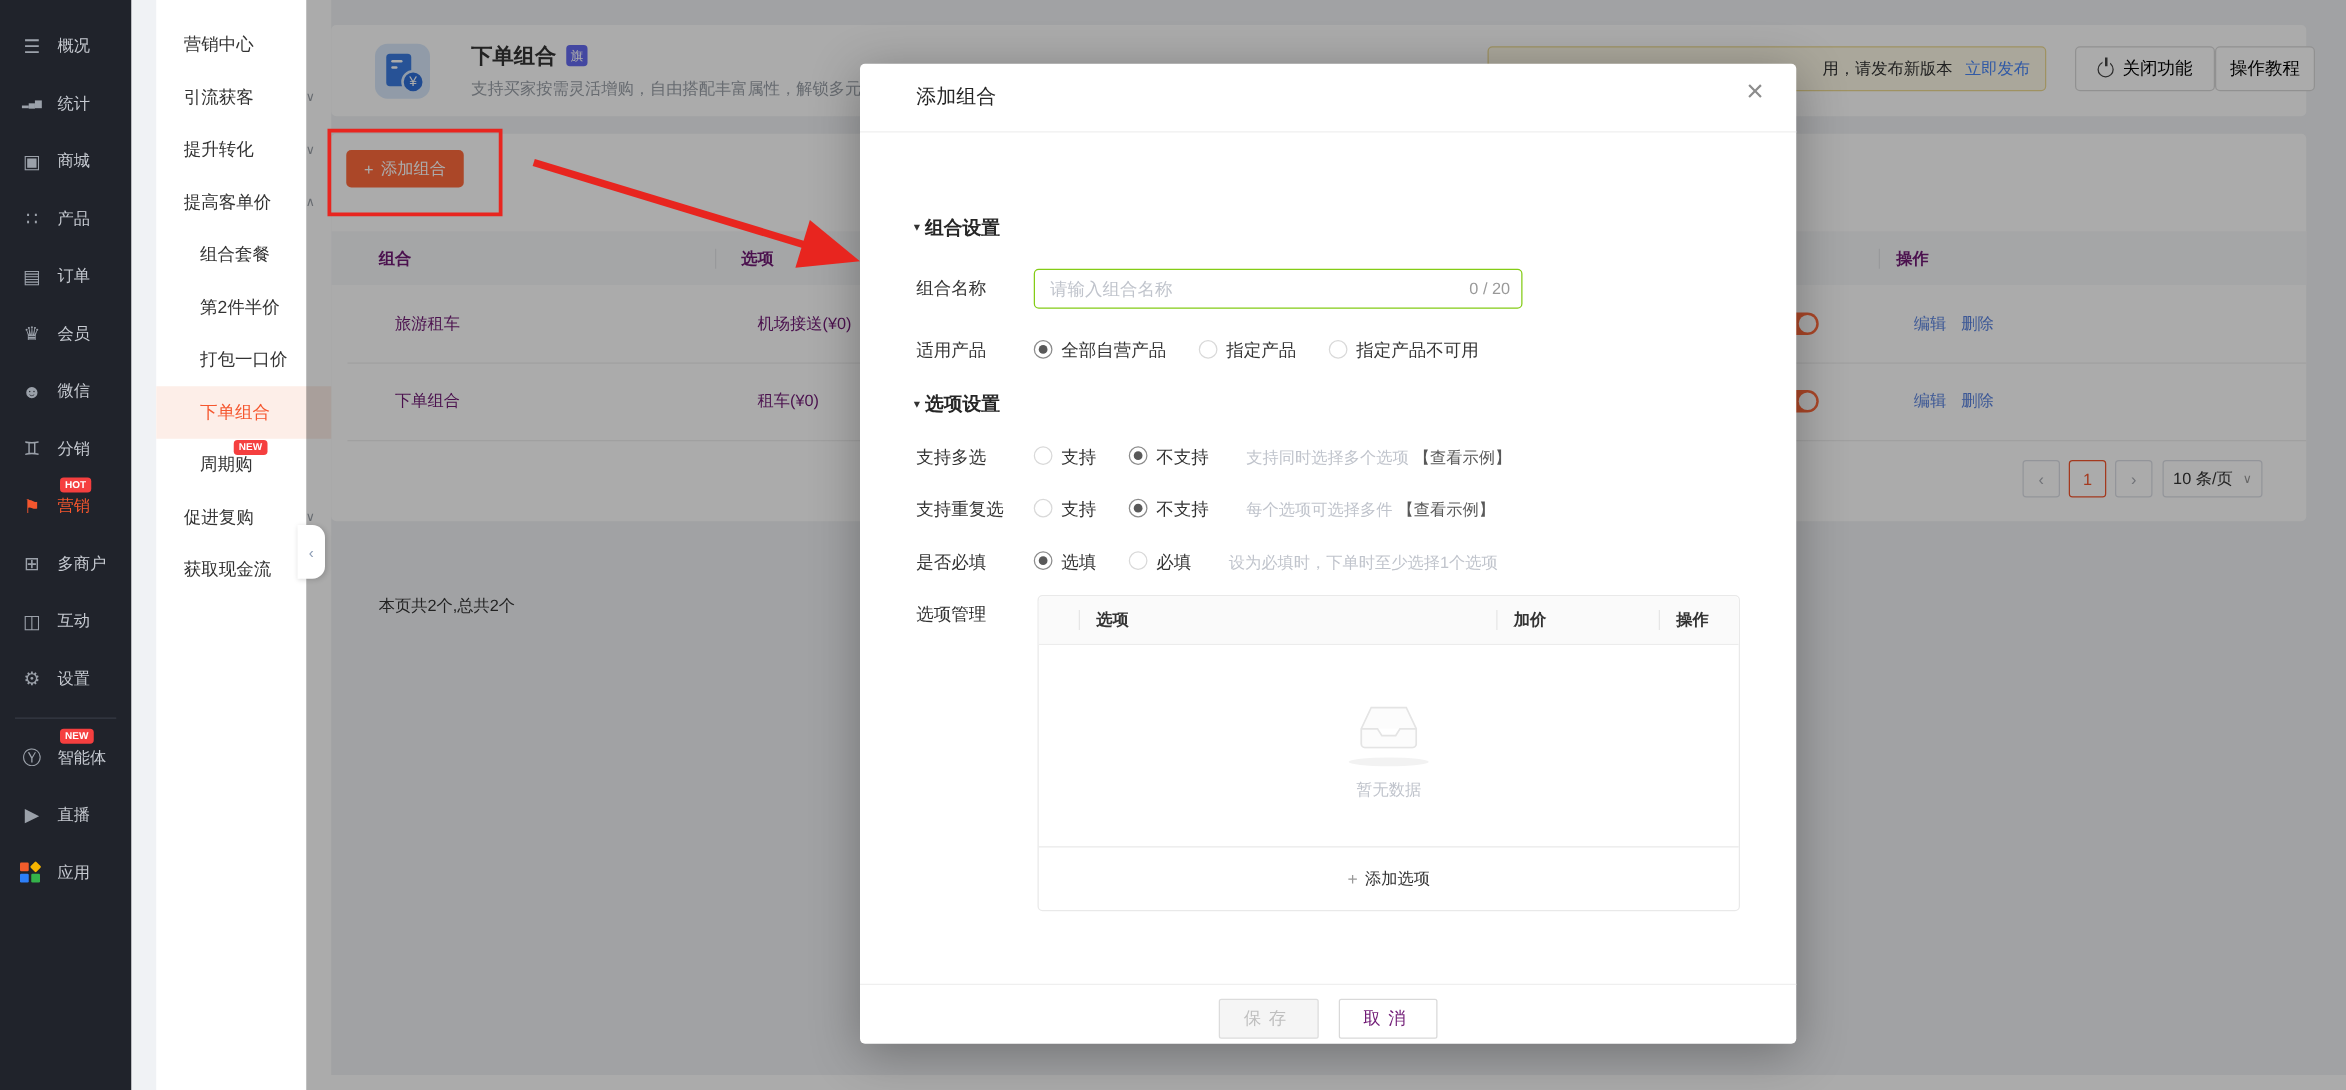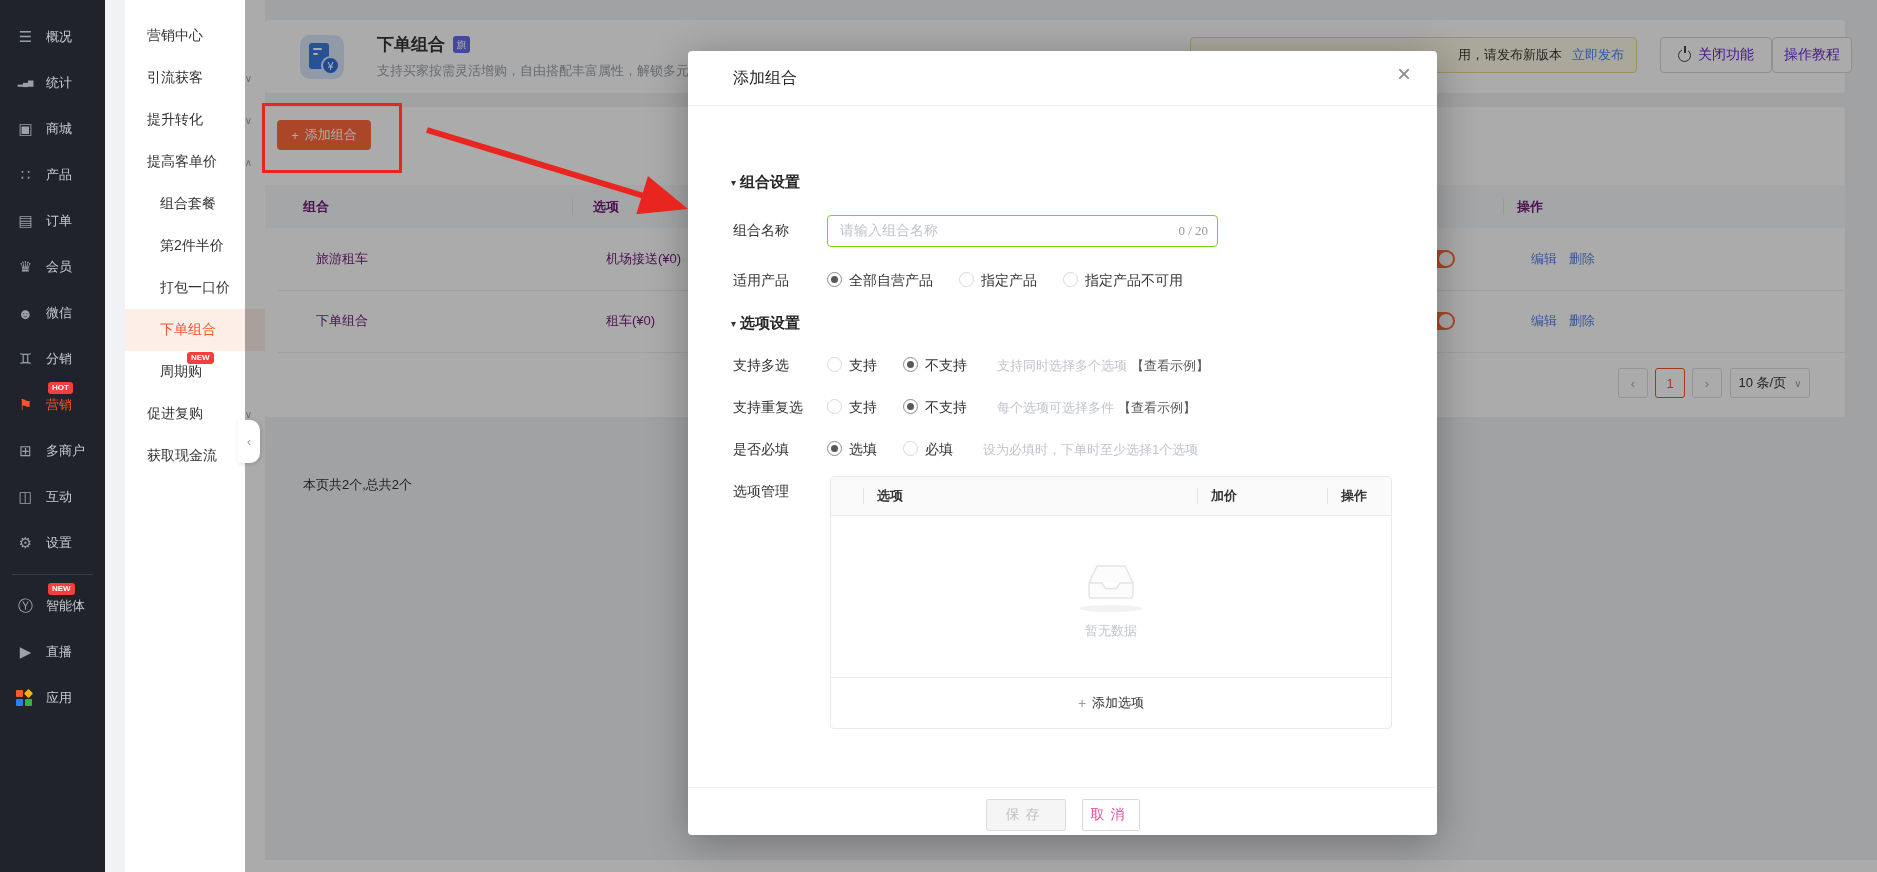--- a/index.html
+++ b/index.html
@@ -36,21 +36,21 @@
   .hicon .doc::after{content:"";position:absolute;left:4px;top:10px;width:5px;height:2px;background:#fff;border-radius:1px;}
   .hicon .yen{position:absolute;right:4px;bottom:4px;width:19px;height:19px;border-radius:50%;background:#2F6FD8;color:#fff;font-size:11px;
     display:flex;align-items:center;justify-content:center;border:2px solid #D8E8FB;box-sizing:border-box;}
   .htitle{position:absolute;left:112px;top:13px;font-size:17px;font-weight:700;color:#333;display:flex;gap:8px;align-items:center;}
   .hbadge{width:17px;height:17px;background:#656AF0;color:#fff;font-size:10px;font-weight:400;border-radius:3px;display:flex;align-items:center;justify-content:center;}
   .hsub{position:absolute;left:112px;top:42px;font-size:13px;color:#9aa0a8;white-space:nowrap;}
   .banner{position:absolute;left:945px;top:37px;width:447px;height:36px;background:#FEFAE8;border:1px solid #EDDA92;border-radius:4px;box-sizing:border-box;
     display:flex;align-items:center;justify-content:flex-end;padding-right:12px;font-size:13px;color:#333;white-space:nowrap;}
   .banner a{color:#4A86F7;margin-left:10px;text-decoration:none;cursor:pointer;}
   .topbtn{position:absolute;top:37px;height:36px;background:#fff;border:1px solid #d9d9d9;border-radius:4px;box-sizing:border-box;
-    display:flex;align-items:center;justify-content:center;gap:7px;font-size:14px;color:#6d28d9;cursor:pointer;}
+    display:flex;align-items:center;justify-content:center;gap:7px;font-size:14px;color:#000000;cursor:pointer;}
   .btn-close-feature{left:1415px;width:112px;}
   .btn-tutorial{left:1527px;width:80px;}
   .power-icon{position:relative;width:13px;height:13px;border:1.5px solid #444;border-radius:50%;box-sizing:border-box;flex:none;}
   .power-icon i{position:absolute;left:50%;top:-4px;transform:translateX(-50%);width:2px;height:7px;background:#444;box-shadow:0 0 0 2px #fff;}
   .card2{left:20px;top:107px;width:1580px;height:310px;}
   .addbtn{position:absolute;left:12px;top:13px;width:94px;height:30px;background:#FF6B3D;border:none;border-radius:4px;color:#fff;font-size:13px;
     display:flex;align-items:center;justify-content:center;gap:6px;cursor:pointer;}
   .thead{position:absolute;left:0;right:0;top:78px;height:43px;background:#F7F8FA;}
   .trow{position:absolute;left:13px;right:0;height:62px;border-bottom:1px solid #EFEFEF;}
   .r1{top:121px;} .r2{top:183px;}
@@ -74,21 +74,21 @@
   .overlay{position:absolute;left:245px;top:0;right:0;bottom:0;background:rgba(0,0,0,.33);z-index:40;}
   .modal{position:absolute;left:688px;top:51px;width:749px;height:784px;background:#fff;border-radius:4px;z-index:50;box-shadow:0 8px 40px rgba(0,0,0,.3);}
   .mhead{position:relative;height:54px;border-bottom:1px solid #F0F0F0;}
   .mtitle{position:absolute;left:45px;top:0;line-height:54px;font-size:16px;color:#262626;}
   .mclose{position:absolute;right:26px;top:11px;font-size:24px;color:#8c8c8c;cursor:pointer;line-height:1;}
   .msec{position:absolute;left:43px;display:flex;align-items:center;gap:4px;font-size:15px;font-weight:700;color:#262626;}
   .msec .caret{font-size:10px;color:#333;}
   .sec1{top:122px;} .sec2{top:263px;}
   .frow{position:absolute;left:45px;display:flex;align-items:center;font-size:14px;color:#333;}
   .flabel{width:94px;flex:none;}
-  .row-name{top:164px;height:32px;font-family:Liberation Serif, serif;}
+  .row-name{top:164px;height:32px;}
   .row-scope{top:214px;height:32px;}
   .row-multi{top:299px;height:32px;}
   .row-repeat{top:341px;height:32px;}
   .row-required{top:383px;height:32px;}
   .lbl-manage{position:absolute;left:45px;top:432px;font-size:14px;color:#333;}
   .inpwrap{position:relative;width:391px;height:32px;}
   .inpwrap input{width:100%;height:100%;box-sizing:border-box;border:1px solid #84cc16;border-radius:4px;padding:0 60px 0 12px;font-size:14px;color:#333;
     font-family:inherit;outline:none;}
   .inpwrap input::placeholder{color:#C0C4CC;}
   .counter{position:absolute;right:10px;top:50%;transform:translateY(-50%);font-size:13px;color:#999;}
@@ -105,21 +105,21 @@
   .oc1{flex:1;} .oc2{width:130px;flex:none;} .oc3{width:64px;flex:none;}
   .empty{position:absolute;left:0;right:0;top:86px;text-align:center;}
   .empty .shadow{width:64px;height:7px;margin:2px auto 0;border-radius:50%;background:#F2F2F2;}
   .empty .etext{margin-top:10px;font-size:13px;color:#C0C4CC;}
   .addrow{position:absolute;left:0;right:0;bottom:0;height:50px;border-top:1px solid #E9E9E9;display:flex;align-items:center;justify-content:center;gap:6px;
     font-size:13px;color:#333;cursor:pointer;}
   .addrow .plus{color:#999;font-size:14px;}
   .mfoot{position:absolute;left:0;right:0;top:736px;height:48px;border-top:1px solid #EFEFEF;display:flex;align-items:flex-start;justify-content:center;gap:16px;padding-top:11px;}
   .btn{height:32px;border-radius:2px;font-size:14px;display:flex;align-items:center;justify-content:center;letter-spacing:6px;padding-left:6px;box-sizing:border-box;cursor:pointer;font-family:inherit;}
   .btn-save{width:80px;background:#F5F5F5;border:1px solid #DCDCDC;color:#BFBFBF;}
-  .btn-cancel{width:58px;background:#fff;border:1px solid #D9D9D9;color:#ec4899;}
+  .btn-cancel{width:79px;background:#fff;border:1px solid #D9D9D9;color:#701a75;}
   
   .ann-rect{position:absolute;left:262px;top:103px;width:140px;height:70px;border:3px solid #E8251F;box-sizing:border-box;z-index:60;pointer-events:none;}
   .ann-arrow{position:absolute;left:400px;top:95px;z-index:60;pointer-events:none;}
 </style>
 </head>
 <body>
 
 <div class="stage">
 
   <nav class="sidebar">

